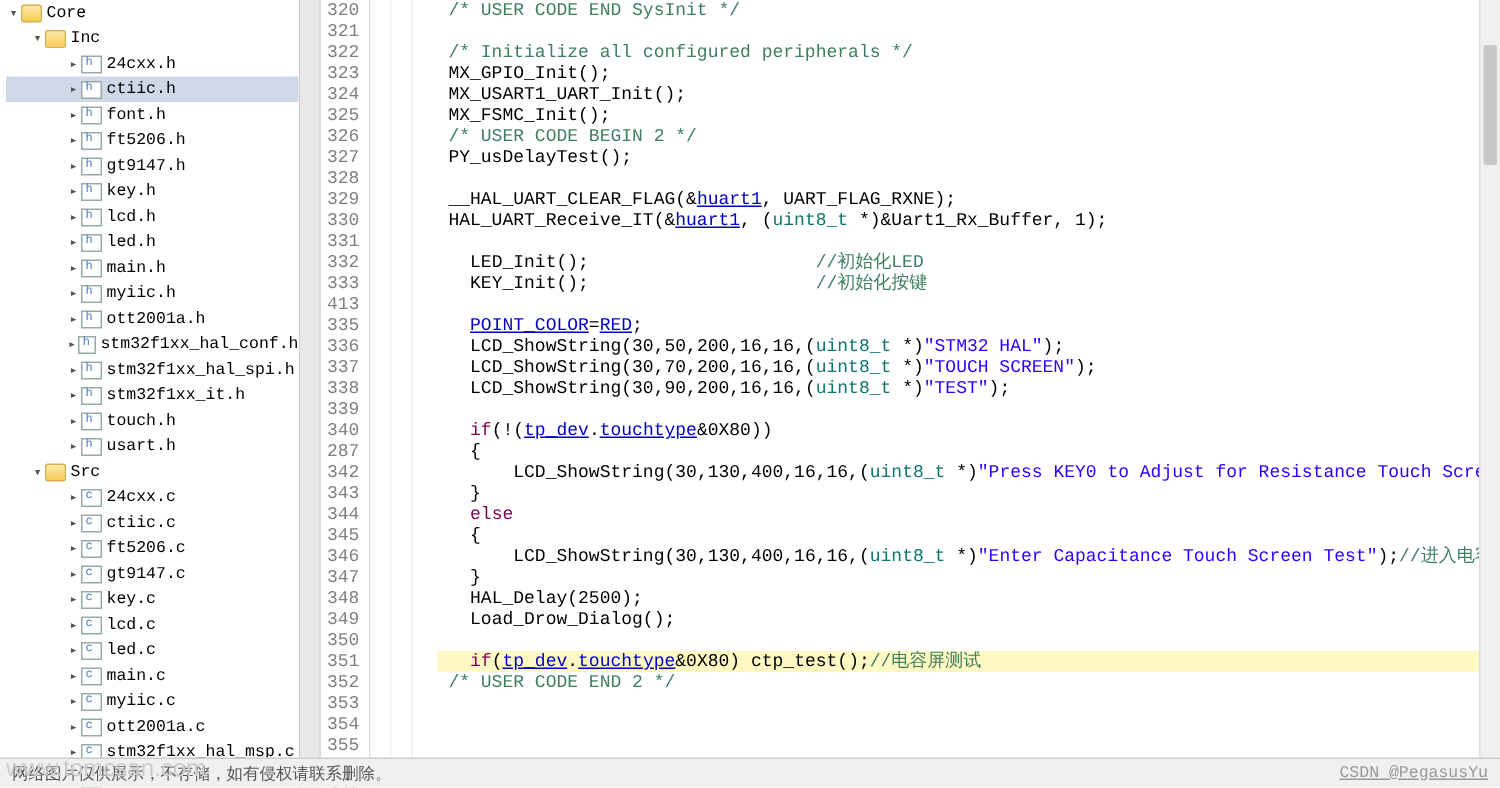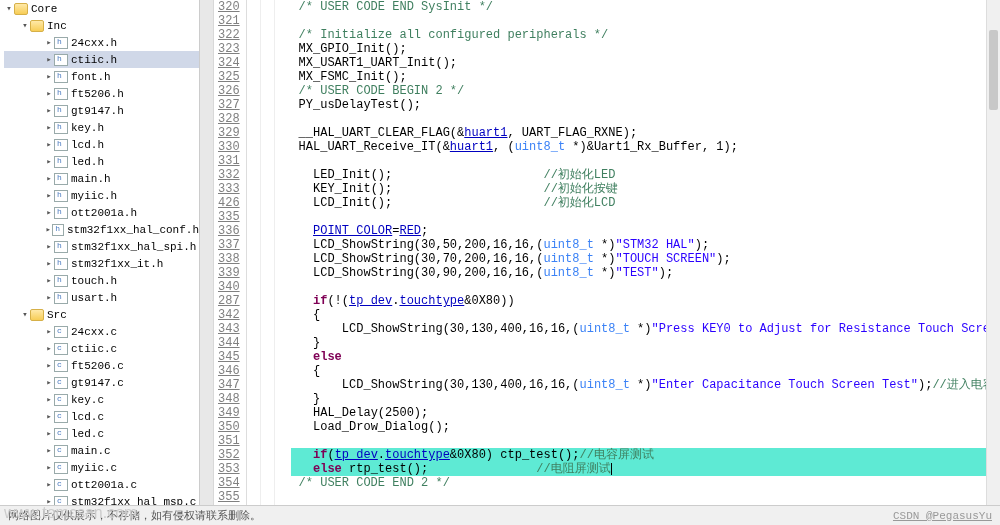--- a/index.html
+++ b/index.html
@@ -11,34 +11,34 @@
 .folder-icon { display: inline-block; width: 14px; height: 12px; background: linear-gradient(#ffe9a8,#f7cd56); border: 1px solid #d6b048; border-radius: 2px; margin-right: 3px; }
 .c-icon { display: inline-block; width: 14px; height: 12px; background: #fff; border: 1px solid #9aa; margin-right: 3px; position: relative; }
 .c-icon::after { content: "c"; position: absolute; font-size: 8px; left: 2px; top: -1px; color: #4a7ac0; }
 .h-icon { display: inline-block; width: 14px; height: 12px; background: #fff; border: 1px solid #9aa; margin-right: 3px; position: relative; }
 .h-icon::after { content: "h"; position: absolute; font-size: 8px; left: 2px; top: -1px; color: #4a7ac0; }
 .lvl0 { padding-left: 0px; }
 .lvl1 { padding-left: 16px; }
 .lvl2 { padding-left: 40px; }
 .ruler { width: 14px; background: #e8e8e8; border-right: 1px solid #d8d8d8; }
 .editor { flex: 1; display: flex; overflow: hidden; }
-.gutter { background: #fff; text-align: right; color: #808080; border-right: 1px solid #ddd; user-select: none; text-decoration: underline; }
+.gutter { background: #fff; text-align: right; color: #808080; border-right: 1px solid #ddd; user-select: none; }
 .gutter .ln { height: 14px; line-height: 14px; padding: 0 6px 0 4px; }
 .marker-col { width: 14px; background: #fff; border-right: 1px solid #eee; }
 .marker-col .mk { height: 14px; }
 .fold-col { width: 14px; background: #fff; border-right: 1px solid #eee; }
 .fold-col .fd { height: 14px; text-align: center; color: #888; font-size: 10px; line-height: 14px; }
 .code { flex: 1; overflow: auto; }
 .code-line { height: 14px; line-height: 14px; white-space: pre; padding-left: 8px; margin-left: 16px; }
-.code-line.hl { background: #5eead4; }
+.code-line.hl { background: #fef9c3; }
 .cmt { color: #3f7f5f; }
-.kw { color: #7f0055; font-weight: bold; }
+.kw { color: #7f0055; font-weight: normal; }
 .str { color: #2a00ff; }
 .fn { color: #000; }
-.typ { color: #3b82f6; }
+.typ { color: #0f766e; }
 .id { color: #0000c0; text-decoration: underline; }
 .op { color: #000; }
 .pl { color: #000; }
 .footer { position: absolute; bottom: 0; left: 0; right: 0; height: 20px; background: #f0f0f0; border-top: 1px solid #ccc; font-size: 11px; color: #555; display: flex; align-items: center; padding: 0 8px; font-family: "Segoe UI", Tahoma, sans-serif; }
 .footer .right { margin-left: auto; color: #999; text-decoration: underline; }
 .wm { position: absolute; bottom: 3px; left: 4px; color: #ccc; font-size: 16px; font-family: "Segoe UI", Tahoma, sans-serif; z-index: 5; }
 .cursor { display: inline-block; width: 1px; height: 12px; background: #000; vertical-align: middle; }
 .scrollbar-v { position: absolute; right: 0; top: 0; bottom: 20px; width: 14px; background: #f0f0f0; border-left: 1px solid #ddd; }
 .scrollbar-thumb { position: absolute; left: 2px; right: 2px; top: 30px; height: 80px; background: #c8c8c8; border-radius: 2px; }
 </style>
@@ -213,21 +213,21 @@
       <div class="ln">324</div>
       <div class="ln">325</div>
       <div class="ln">326</div>
       <div class="ln">327</div>
       <div class="ln">328</div>
       <div class="ln">329</div>
       <div class="ln">330</div>
       <div class="ln">331</div>
       <div class="ln">332</div>
       <div class="ln">333</div>
-      <div class="ln">426</div>
+      <div class="ln">413</div>
       <div class="ln">335</div>
       <div class="ln">336</div>
       <div class="ln">337</div>
       <div class="ln">338</div>
       <div class="ln">339</div>
       <div class="ln">340</div>
       <div class="ln">287</div>
       <div class="ln">342</div>
       <div class="ln">343</div>
       <div class="ln">344</div>
@@ -333,40 +333,38 @@
       <div class="code-line"><span class="fn">MX_USART1_UART_Init</span><span class="op">();</span></div>
       <div class="code-line"><span class="fn">MX_FSMC_Init</span><span class="op">();</span></div>
       <div class="code-line"><span class="cmt">/* USER CODE BEGIN 2 */</span></div>
       <div class="code-line"><span class="fn">PY_usDelayTest</span><span class="op">();</span></div>
       <div class="code-line"></div>
       <div class="code-line"><span class="fn">__HAL_UART_CLEAR_FLAG</span><span class="op">(&amp;</span><span class="id">huart1</span><span class="op">, UART_FLAG_RXNE);</span></div>
       <div class="code-line"><span class="fn">HAL_UART_Receive_IT</span><span class="op">(&amp;</span><span class="id">huart1</span><span class="op">, (</span><span class="typ">uint8_t</span><span class="op"> *)&amp;Uart1_Rx_Buffer, 1);</span></div>
       <div class="code-line"></div>
       <div class="code-line"><span class="pl">  </span><span class="fn">LED_Init</span><span class="op">();                     </span><span class="cmt">//初始化LED</span></div>
       <div class="code-line"><span class="pl">  </span><span class="fn">KEY_Init</span><span class="op">();                     </span><span class="cmt">//初始化按键</span></div>
-      <div class="code-line"><span class="pl">  </span><span class="fn">LCD_Init</span><span class="op">();                     </span><span class="cmt">//初始化LCD</span></div>
       <div class="code-line"></div>
       <div class="code-line"><span class="pl">  </span><span class="id">POINT_COLOR</span><span class="op">=</span><span class="id">RED</span><span class="op">;</span></div>
       <div class="code-line"><span class="pl">  </span><span class="fn">LCD_ShowString</span><span class="op">(30,50,200,16,16,(</span><span class="typ">uint8_t</span><span class="op"> *)</span><span class="str">"STM32 HAL"</span><span class="op">);</span></div>
       <div class="code-line"><span class="pl">  </span><span class="fn">LCD_ShowString</span><span class="op">(30,70,200,16,16,(</span><span class="typ">uint8_t</span><span class="op"> *)</span><span class="str">"TOUCH SCREEN"</span><span class="op">);</span></div>
       <div class="code-line"><span class="pl">  </span><span class="fn">LCD_ShowString</span><span class="op">(30,90,200,16,16,(</span><span class="typ">uint8_t</span><span class="op"> *)</span><span class="str">"TEST"</span><span class="op">);</span></div>
       <div class="code-line"></div>
       <div class="code-line"><span class="pl">  </span><span class="kw">if</span><span class="op">(!(</span><span class="id">tp_dev</span><span class="op">.</span><span class="id">touchtype</span><span class="op">&amp;0X80))</span></div>
       <div class="code-line"><span class="pl">  </span><span class="op">{</span></div>
       <div class="code-line"><span class="pl">      </span><span class="fn">LCD_ShowString</span><span class="op">(30,130,400,16,16,(</span><span class="typ">uint8_t</span><span class="op"> *)</span><span class="str">"Press KEY0 to Adjust for Resistance Touch Screen"</span><span class="op">);</span></div>
       <div class="code-line"><span class="pl">  </span><span class="op">}</span></div>
       <div class="code-line"><span class="pl">  </span><span class="kw">else</span></div>
       <div class="code-line"><span class="pl">  </span><span class="op">{</span></div>
       <div class="code-line"><span class="pl">      </span><span class="fn">LCD_ShowString</span><span class="op">(30,130,400,16,16,(</span><span class="typ">uint8_t</span><span class="op"> *)</span><span class="str">"Enter Capacitance Touch Screen Test"</span><span class="op">);</span><span class="cmt">//进入电容屏测试</span></div>
       <div class="code-line"><span class="pl">  </span><span class="op">}</span></div>
       <div class="code-line"><span class="pl">  </span><span class="fn">HAL_Delay</span><span class="op">(2500);</span></div>
       <div class="code-line"><span class="pl">  </span><span class="fn">Load_Drow_Dialog</span><span class="op">();</span></div>
       <div class="code-line"></div>
       <div class="code-line hl"><span class="pl">  </span><span class="kw">if</span><span class="op">(</span><span class="id">tp_dev</span><span class="op">.</span><span class="id">touchtype</span><span class="op">&amp;0X80) </span><span class="fn">ctp_test</span><span class="op">();</span><span class="cmt">//电容屏测试</span></div>
-      <div class="code-line hl"><span class="pl">  </span><span class="kw">else</span><span class="pl"> </span><span class="fn">rtp_test</span><span class="op">();               </span><span class="cmt">//电阻屏测试</span><span class="cursor"></span></div>
       <div class="code-line"><span class="cmt">/* USER CODE END 2 */</span></div>
       <div class="code-line"></div>
     </div>
 </div>
 
 <div class="scrollbar-v">
   <div class="scrollbar-thumb"></div>
 </div>
 
 <div class="wm">www.tomcsan.com</div>

